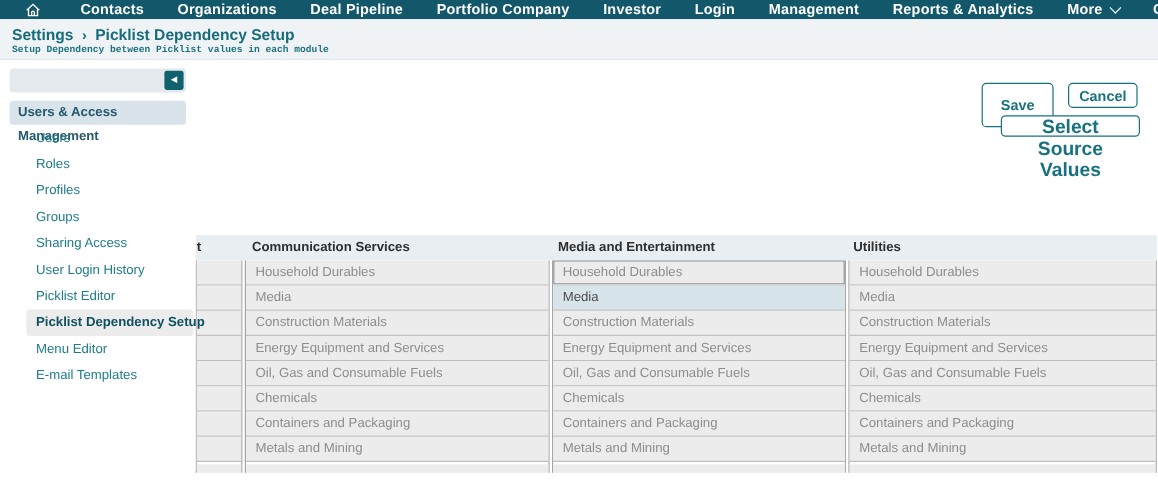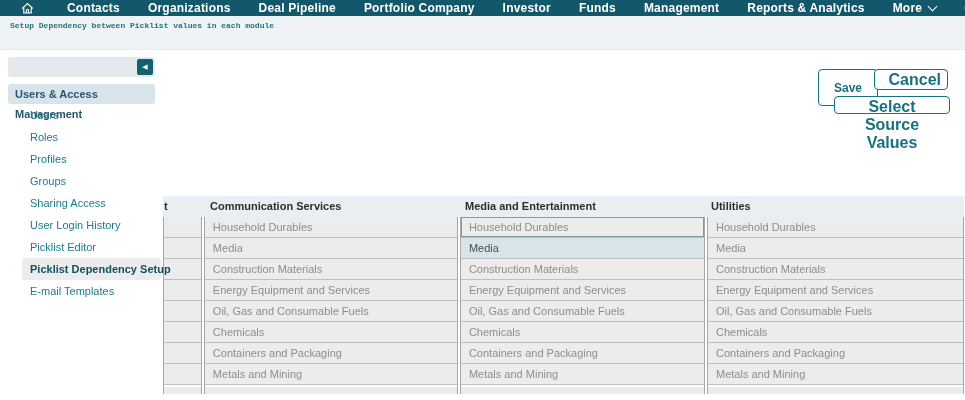--- a/index.html
+++ b/index.html
@@ -61,21 +61,21 @@
     margin-right:2px;margin-left:22px;padding-left:8px;
   }
 
   
   .main{flex:1;position:relative;background:#ffffff;}
   .btn{
     position:absolute;background:#ffffff;border:1.5px solid #17717f;border-radius:4px;
     color:#17717f;font-weight:bold;font-family:"Liberation Sans",sans-serif;cursor:pointer;
   }
   .btn.save{right:87px;top:19px;width:60px;height:37px;font-size:12px;margin-left:30px;}
-  .btn.cancel{right:17px;top:19px;width:74px;height:21px;font-size:16px;text-align:right;}
+  .btn.cancel{right:17px;top:19px;width:58px;height:21px;font-size:12px;}
   .btn.small{right:15px;top:46px;width:116px;height:18px;font-size:16px;}
 
   
   .table{position:absolute;left:0;top:146px;width:801px;}
   .thead{display:flex;background:#e9eef2;height:21px;}
   .th{
     font-size:11px;font-weight:bold;color:#2e2e2e;line-height:21px;
     padding-left:8px;box-sizing:border-box;white-space:nowrap;overflow:hidden;
   }
   .tbody{display:flex;}
@@ -113,58 +113,62 @@
         <div class="navitem">
           <span>Deal Pipeline</span>
         </div>
         <div class="navitem">
           <span>Portfolio Company</span>
         </div>
         <div class="navitem">
           <span>Investor</span>
         </div>
         <div class="navitem">
-          <span>Funds</span>
+          <span>Login</span>
         </div>
         <div class="navitem">
           <span>Management</span>
         </div>
         <div class="navitem">
           <span>Reports &amp; Analytics</span>
         </div>
         <div class="navitem">
           <span>More</span>
           <span class="chev"></span>
         </div>
         <div class="navitem">
           <span>Quick Create</span>
         </div>
       </div>
   </nav>
 
   <div class="crumbbar">
+    <div class="crumb">
+      <a>Settings</a><span class="sep">›</span><span>Picklist Dependency Setup</span>
+    </div>
     <div class="subtitle">Setup Dependency between Picklist values in each module</div>
   </div>
 
   <div class="content">
 
     <aside class="sidebar">
       <div class="collapsebar">
         <button class="collapsebtn"><span>◀</span></button>
       </div>
       <div id="sidebar-sections">
           <div class="sec-header">Users &amp; Access Management</div>
           <div class="side-item">Users</div>
           <div class="side-item">Roles</div>
           <div class="side-item">Profiles</div>
           <div class="side-item">Groups</div>
           <div class="side-item">Sharing Access</div>
           <div class="side-item">User Login History</div>
           <div class="side-item">Picklist Editor</div>
           <div class="side-item selected">Picklist Dependency Setup</div>
+          <div class="side-item">Menu Editor</div>
           <div class="side-item">E-mail Templates</div>
         </div>
     </aside>
 
     <main class="main">
       <button class="btn save">Save</button>
       <button class="btn cancel">Cancel</button>
       <button class="btn small">Select Source Values</button>
 
       <div class="table">

